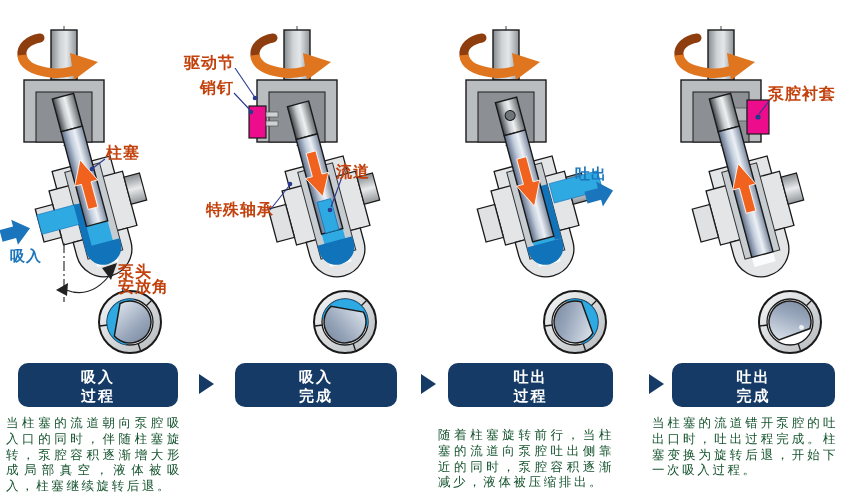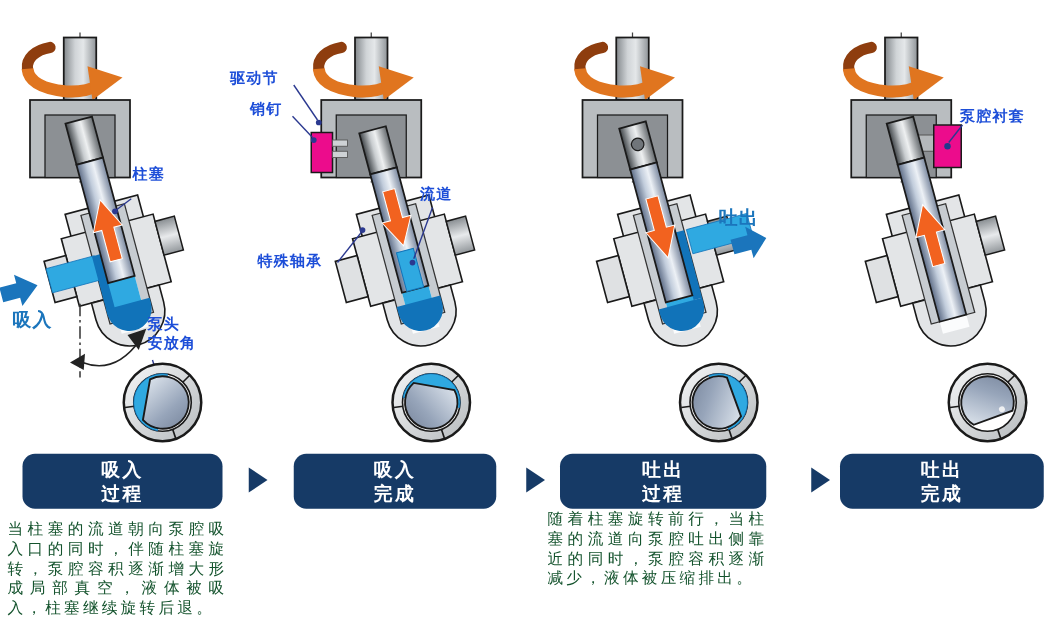--- a/index.html
+++ b/index.html
@@ -1,19 +1,19 @@
 <!DOCTYPE html>
 <html><head>
 <meta charset="utf-8">
 <style>
   html,body{margin:0;padding:0;background:#fff;}
   #canvas{position:relative;width:841px;height:504px;background:#fff;overflow:hidden;
           font-family:"Liberation Sans",sans-serif;}
   .col-svg{position:absolute;top:0;overflow:visible;}
-  .lbl{position:absolute;font-size:12px;font-weight:bold;color:#1d4ed8;letter-spacing:1px;line-height:15px;white-space:nowrap;}
+  .lbl{position:absolute;font-size:16px;font-weight:bold;color:#c2410c;letter-spacing:1px;line-height:15px;white-space:nowrap;}
   .lbl-blue{position:absolute;font-size:15px;font-weight:bold;color:#1B75BC;letter-spacing:1px;white-space:nowrap;}
   .title-bar{position:absolute;height:44px;background:#163A66;border-radius:10px;color:#fff;
              text-align:center;font-size:15px;font-weight:bold;letter-spacing:2px;line-height:19px;padding-top:4px;box-sizing:border-box;}
   .step-tri{position:absolute;width:0;height:0;border-left:15px solid #163A66;
             border-top:10px solid transparent;border-bottom:10px solid transparent;}
   .desc{position:absolute;font-family:"Liberation Serif",serif;font-size:12.5px;line-height:15.8px;
         letter-spacing:2.6px;color:#14532d;text-align:justify;}
 </style>
 </head>
 <body>
@@ -245,29 +245,29 @@
       <line x1="-22.5" y1="3" x2="-30" y2="4" stroke="#1a1a1a" stroke-width="1.3"></line>
       <line x1="8" y1="21" x2="10.5" y2="28.5" stroke="#1a1a1a" stroke-width="1.3"></line>
       <circle r="23" fill="#fff" stroke="#1a1a1a" stroke-width="1.3"></circle>
       <g transform="rotate(250)">
         <path d="M -13 -16.5 A 21 21 0 1 1 -13 16.5 Z" fill="url(#gXS)" stroke="#1a1a1a" stroke-width="1.5"></path>
         <circle cx="-9" cy="9" r="2.4" fill="#eef0f2"></circle>
       </g>
     </g>
   </svg>
 
-  <div class="lbl" style="left:106px;top:132px">柱塞</div>
+  <div class="lbl" style="left:106px;top:145px">柱塞</div>
   <div class="lbl-blue" style="left:10px;top:247px">吸入</div>
-  <div class="lbl" style="left:118px;top:252px">
+  <div class="lbl" style="left:118px;top:264px">
     <div>泵头</div>
     <div>安放角</div>
   </div>
   <div class="lbl" style="left:184px;top:55px">驱动节</div>
   <div class="lbl" style="left:200px;top:80px">销钉</div>
-  <div class="lbl" style="left:336px;top:148px">流道</div>
+  <div class="lbl" style="left:336px;top:164px">流道</div>
   <div class="lbl" style="left:206px;top:202px">特殊轴承</div>
   <div class="lbl-blue" style="left:575px;top:165px">吐出</div>
   <div class="lbl" style="left:768px;top:86px">泵腔衬套</div>
 
   <div class="title-bar" style="left:18px;top:363px;width:160px">
     <div>吸入</div>
     <div>过程</div>
   </div>
   <div class="step-tri" style="left:199px;top:374px"></div>
   <div class="title-bar" style="left:235px;top:363px;width:162px">
@@ -279,15 +279,16 @@
     <div>吐出</div>
     <div>过程</div>
   </div>
   <div class="step-tri" style="left:649px;top:374px"></div>
   <div class="title-bar" style="left:672px;top:363px;width:163px">
     <div>吐出</div>
     <div>完成</div>
   </div>
 
   <div class="desc" style="left:6px;top:416px;width:176px">当柱塞的流道朝向泵腔吸入口的同时，伴随柱塞旋转，泵腔容积逐渐增大形成局部真空，液体被吸入，柱塞继续旋转后退。</div>
-  <div class="desc" style="left:438px;top:408px;width:176px">随着柱塞旋转前行，当柱塞的流道向泵腔吐出侧靠近的同时，泵腔容积逐渐减少，液体被压缩排出。</div>
+  <div class="desc" style="left:438px;top:428px;width:176px">随着柱塞旋转前行，当柱塞的流道向泵腔吐出侧靠近的同时，泵腔容积逐渐减少，液体被压缩排出。</div>
+  <div class="desc" style="left:652px;top:416px;width:186px">当柱塞的流道错开泵腔的吐出口时，吐出过程完成。柱塞变换为旋转后退，开始下一次吸入过程。</div>
 
 </div>
 
 </body></html>

